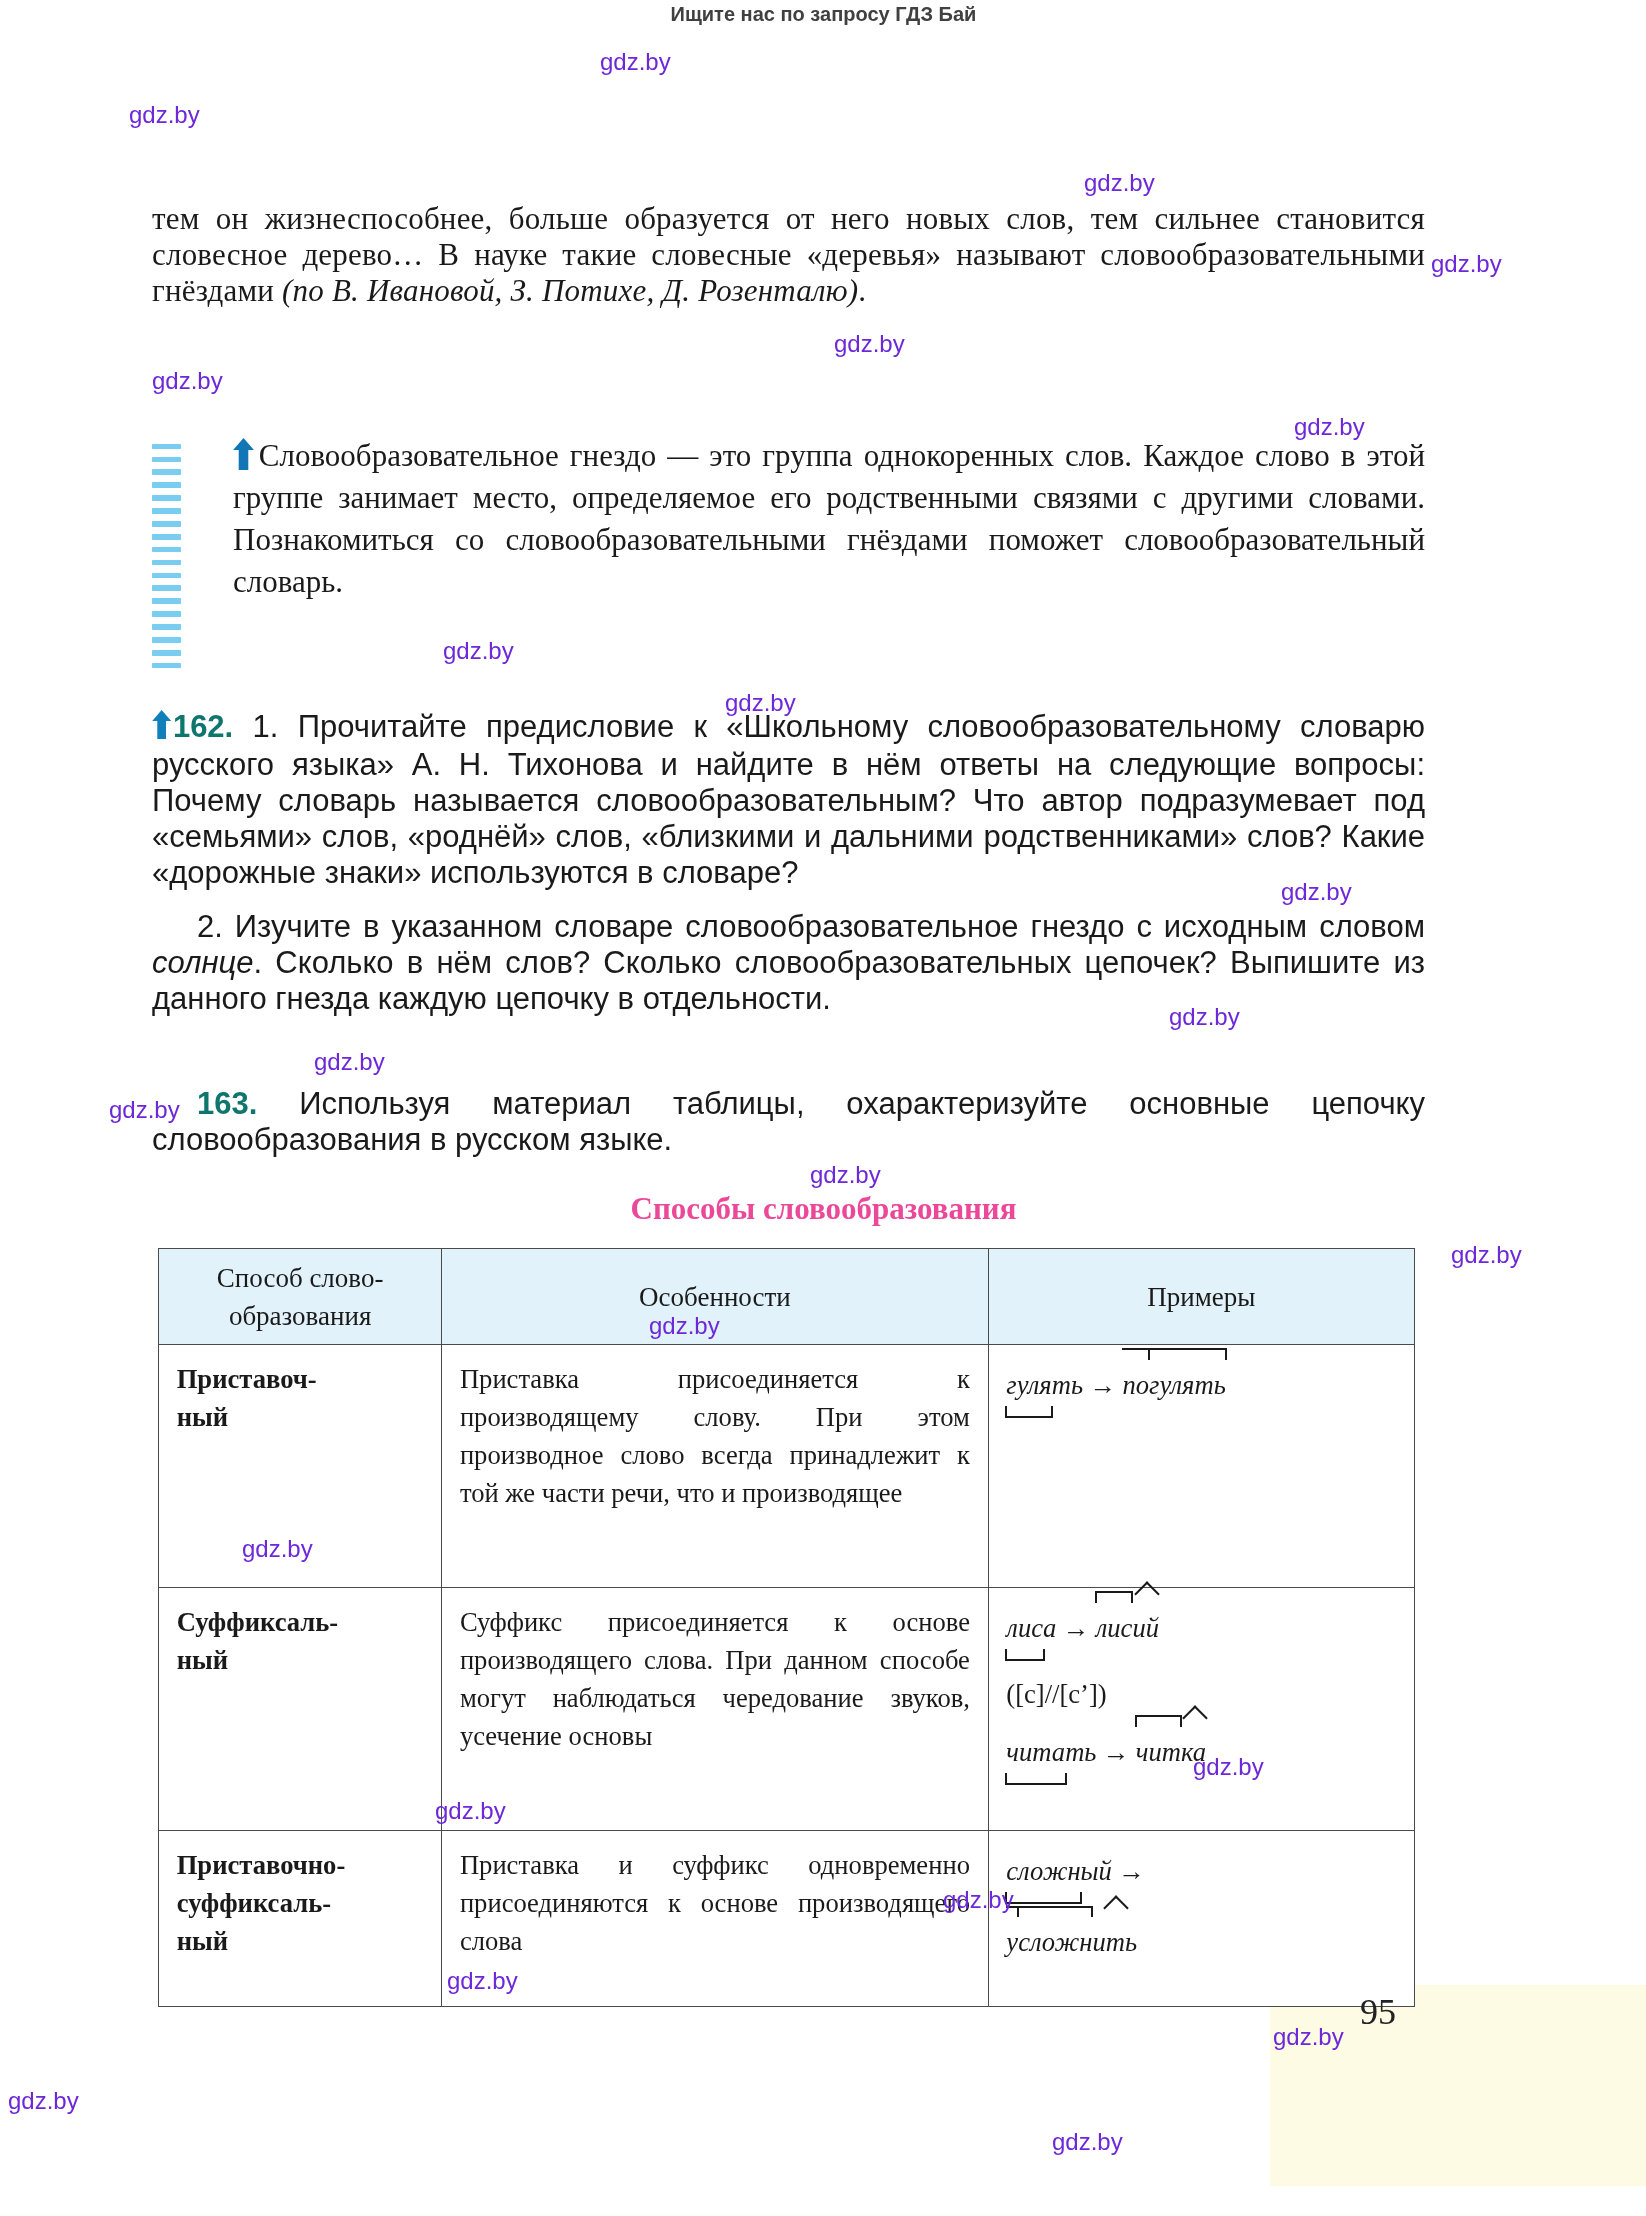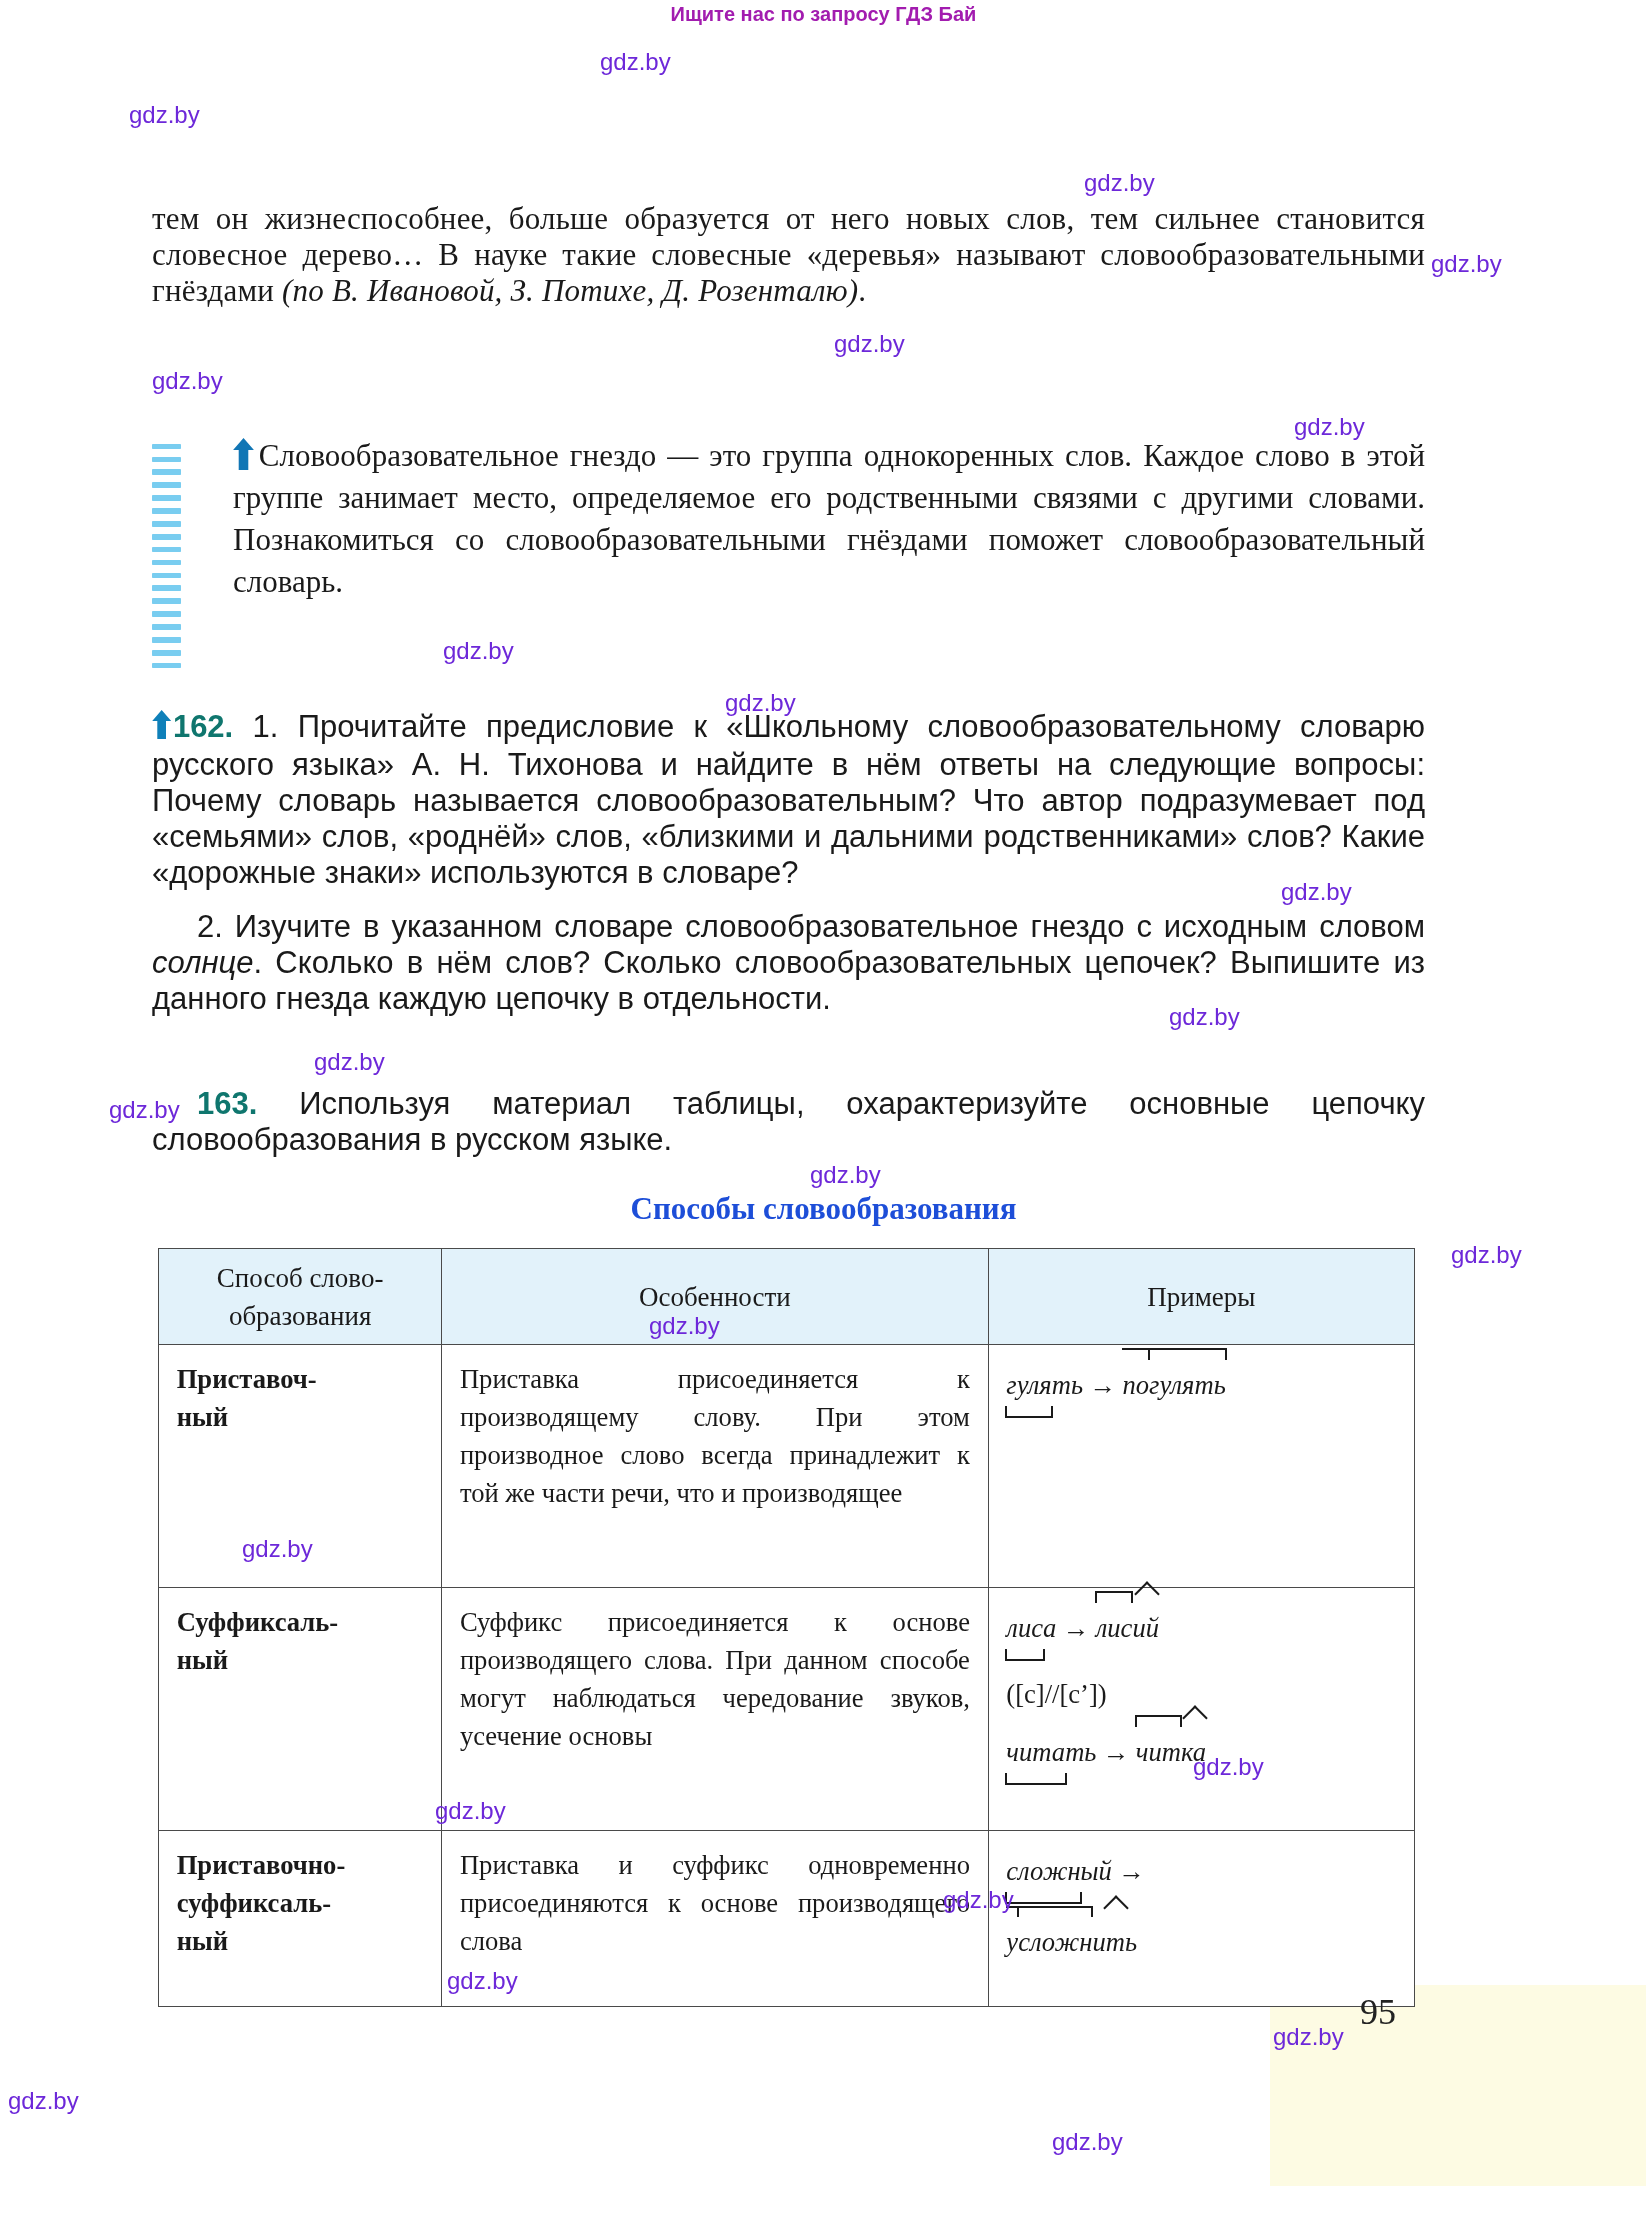--- a/index.html
+++ b/index.html
@@ -23,21 +23,21 @@
     letter-spacing:0px;
     z-index:6;
   }
   .topbanner {
     position:absolute;
     top:3.2px; left:0; right:0;
     text-align:center;
     font-family:"Liberation Sans", sans-serif;
     font-weight:bold;
     font-size:20px;
-    color:#a21caf;
+    color:#404040;
     z-index:7;
   }
   .copyright {
     position:absolute;
     left:379px; top:2045px;
     font-family:"Liberation Sans", sans-serif;
     font-size:30px;
     color:#f7bcc8;
     text-decoration:underline;
     white-space:nowrap;
@@ -139,21 +139,21 @@
   }
 
   
   .tbl-title {
     position:absolute;
     left:0; right:0; top:1191px;
     text-align:center;
     font-family:"Liberation Serif", serif;
     font-weight:bold;
     font-size:31px;
-    color:#1d4ed8;
+    color:#ec4899;
     z-index:5;
   }
   table.methods {
     position:absolute;
     left:158px; top:1248px;
     width:1257px;
     border-collapse:collapse;
     z-index:5;
     background:transparent;
   }

